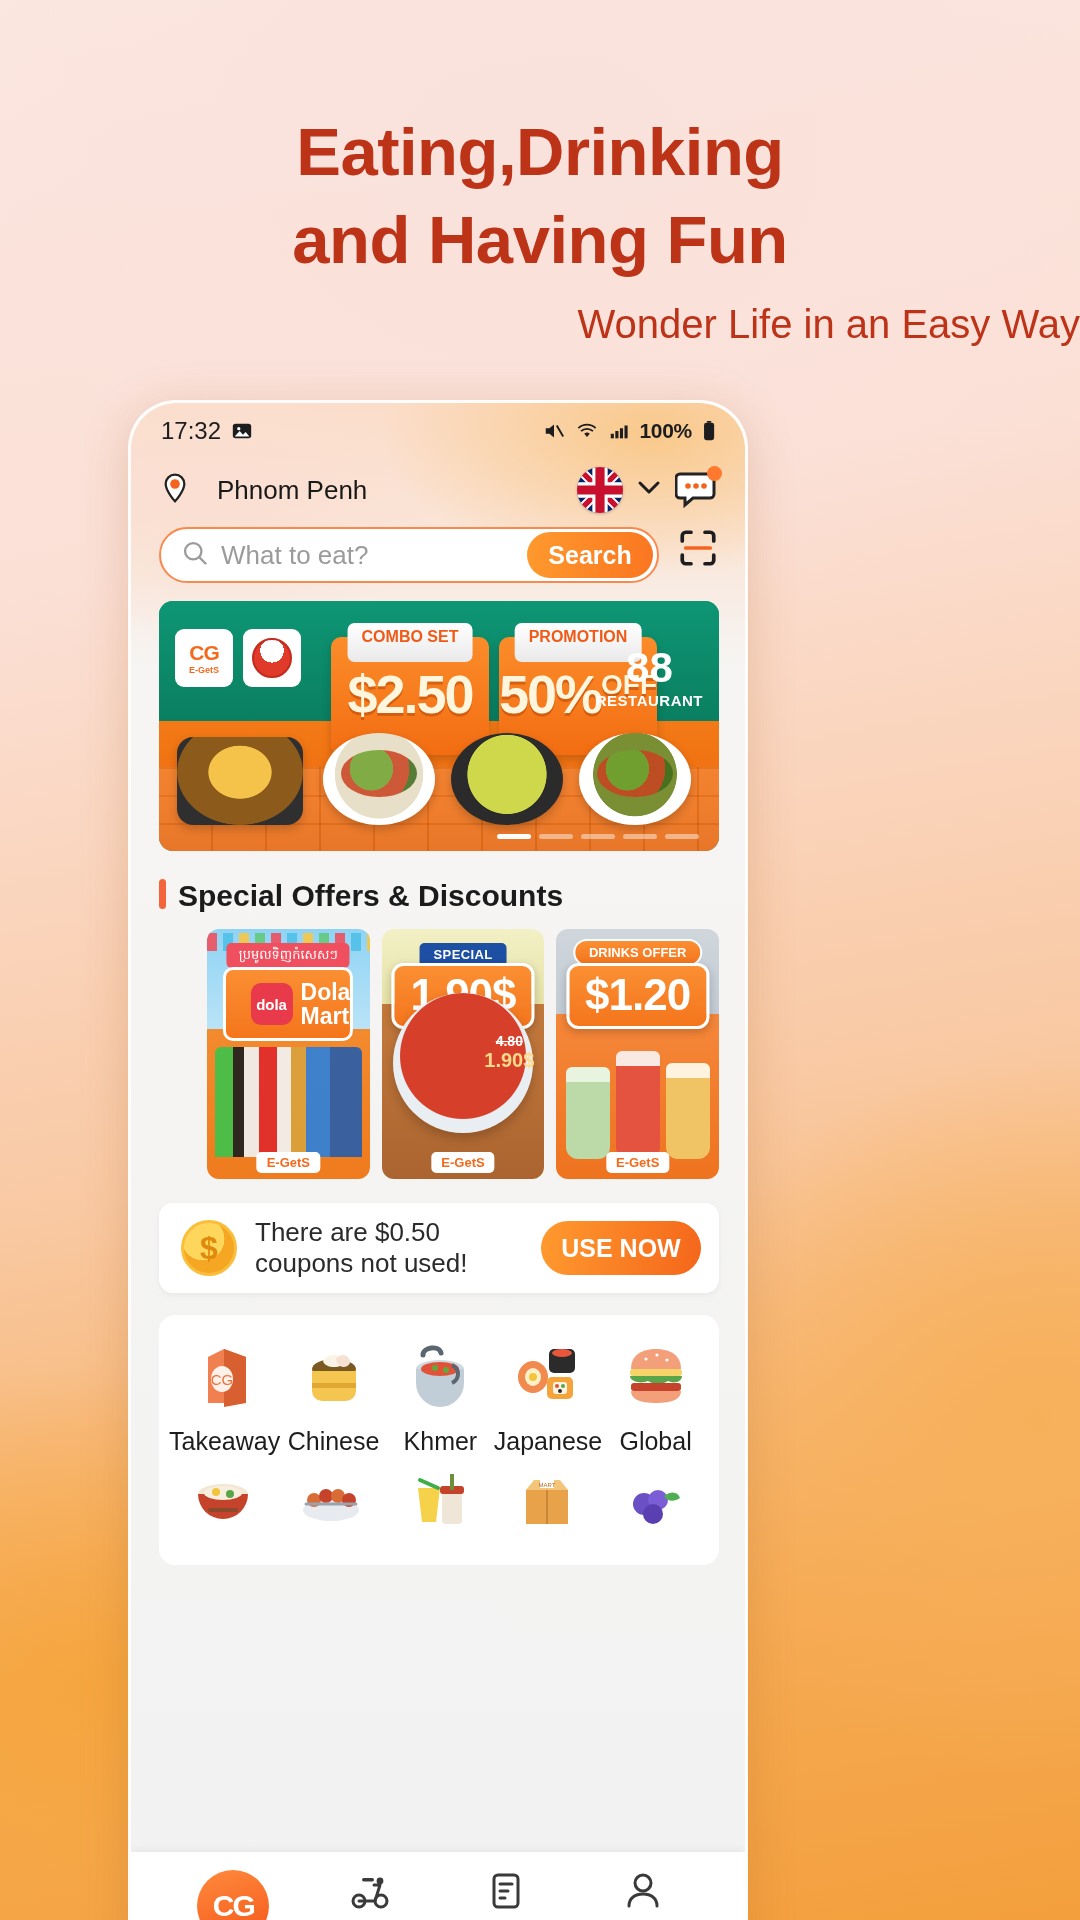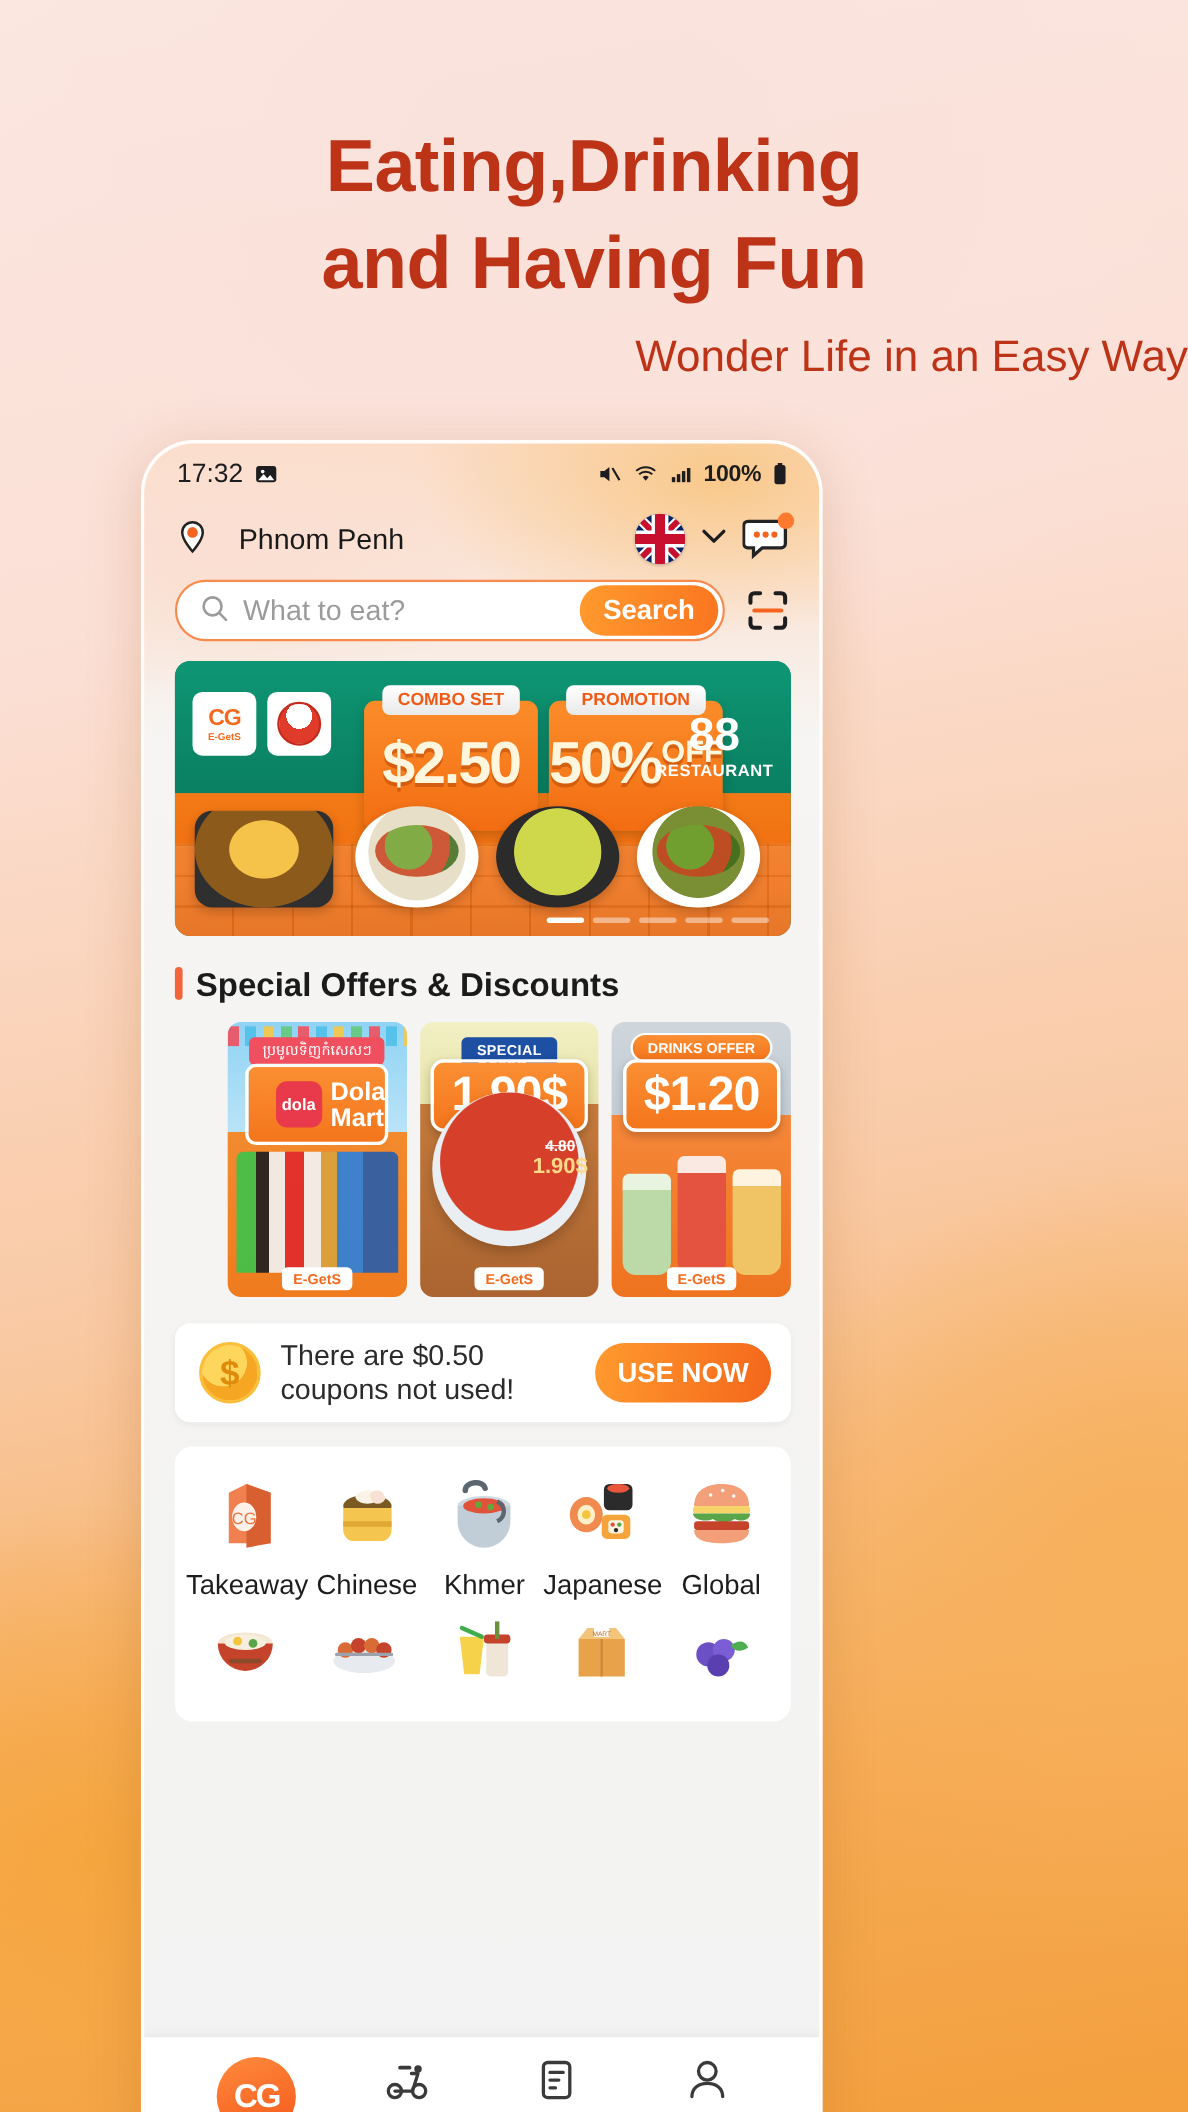--- a/index.html
+++ b/index.html
@@ -104,21 +104,21 @@
   }
   .chat-wrap { position: relative; width: 44px; height: 40px; }
   .chat-dot {
     position: absolute; right: -3px; top: -4px;
     width: 15px; height: 15px; border-radius: 50%;
     background: #ff7a2f;
   }
 
   
   .searchrow {
-    display: flex; align-items: center; gap: 18px;
+    display: flex; gap: 18px;
     padding: 6px 26px 0 28px;
   }
   .searchbar {
     flex: 1;
     height: 56px;
     border: 2px solid #f98a4e;
     border-radius: 30px;
     background: #fff;
     display: flex; align-items: center;
     padding: 0 4px 0 20px;
@@ -191,21 +191,21 @@
     background: linear-gradient(180deg, #fb8c2a 0%, #f36d12 100%);
     box-shadow: 0 4px 10px rgba(0,0,0,.18);
   }
   .promo-card.p1 { left: 172px; }
   .promo-card.p2 { left: 340px; }
   .promo-tag {
     position: absolute; top: -14px; left: 50%; transform: translateX(-50%);
     background: linear-gradient(180deg,#ffffff 0%, #e9e9e9 100%);
     color: #f05a17;
     font-size: 16px; font-weight: 800;
-    padding: 5px 14px 4px; border-radius: 7px;
+    padding: 5px 14px 16px; border-radius: 7px;
     white-space: nowrap;
   }
   .promo-price {
     position: absolute; left: 0; right: 0; top: 26px;
     text-align: center;
     color: #fff6dd;
     font-size: 54px;
     font-weight: 800;
     letter-spacing: -2px;
     text-shadow: 0 3px 0 rgba(170,60,0,.45);

